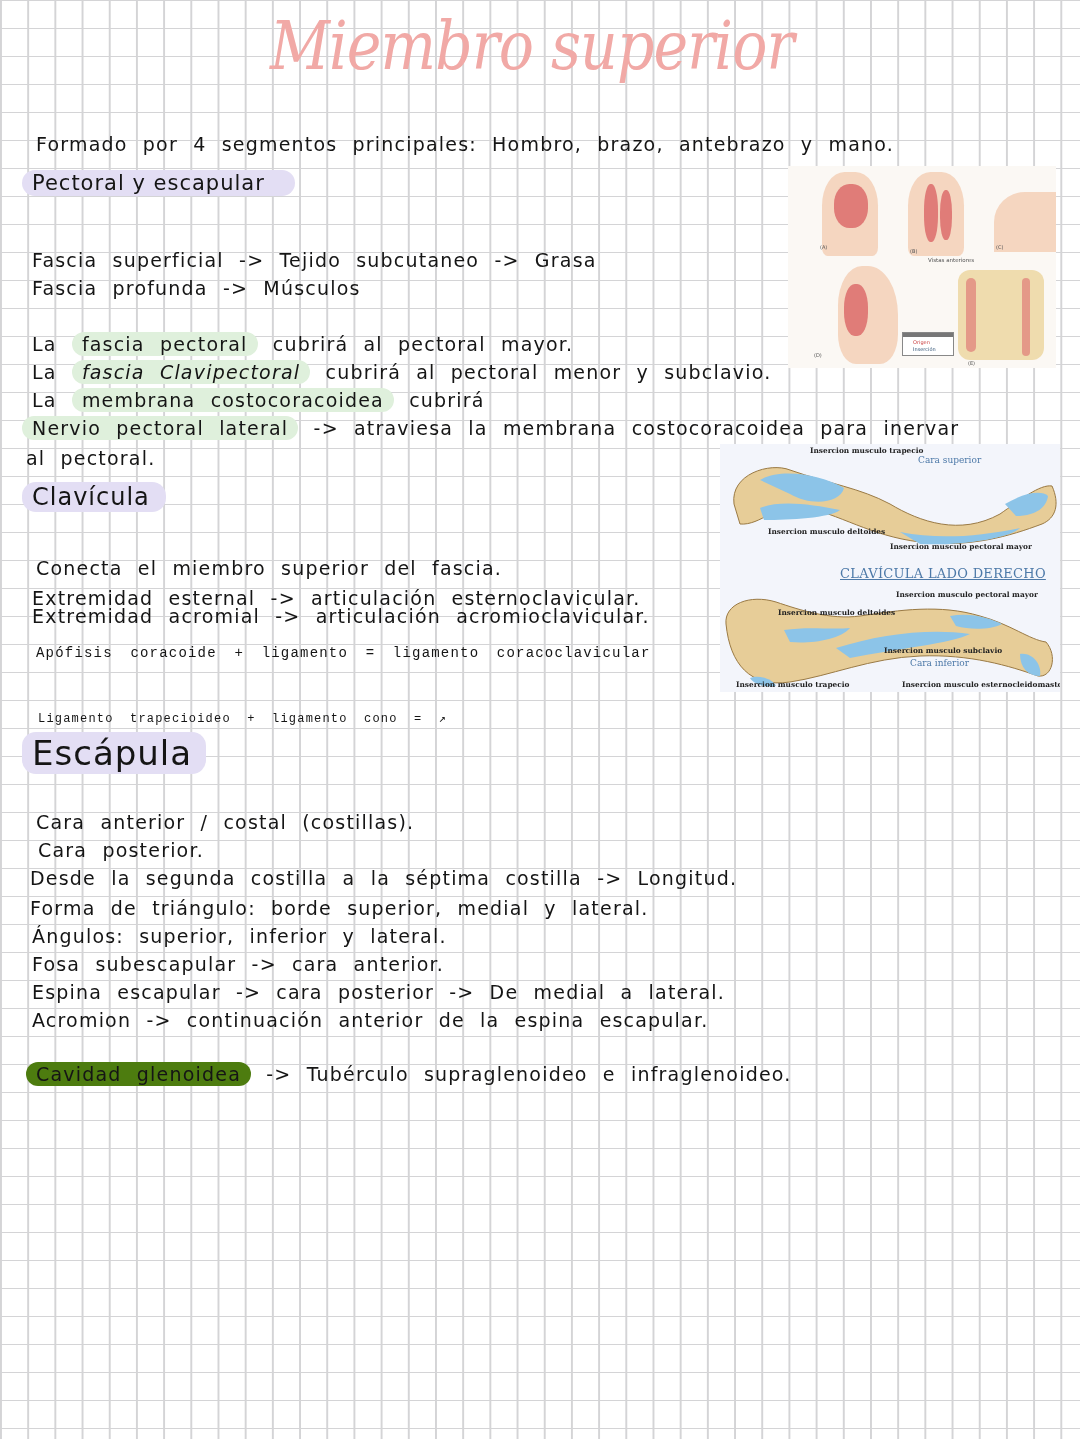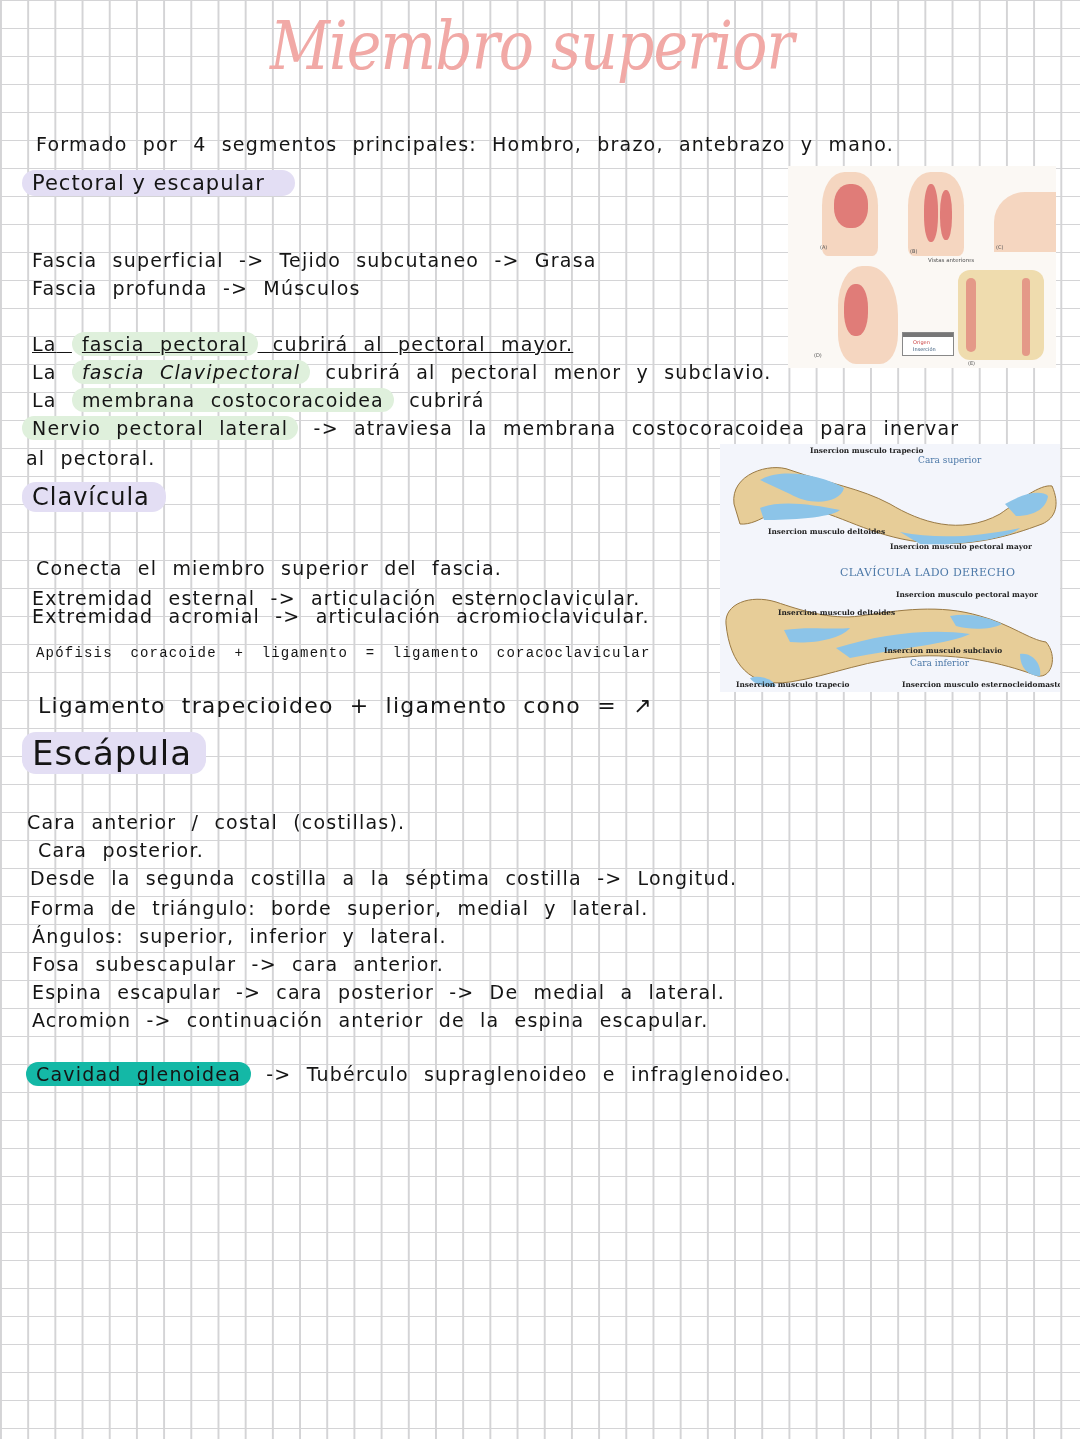--- a/index.html
+++ b/index.html
@@ -22,21 +22,21 @@
   }
   .line {
     position: absolute; left: 32px; font-size: 19px; white-space: nowrap;
     letter-spacing: 1.2px; word-spacing: 8px; margin-top: 15px;
   }
   .hl {
     border-radius: 14px; padding: 1px 10px; margin-left: -10px;
   }
   .hl-purple { background: #e3def4; }
   .hl-green  { background: #dff0dc; }
-  .hl-teal   { background: #14b8a6; }
+  .hl-teal   { background: #4d7c0f; }
   .heading {
     position: absolute; font-size: 24px; white-space: nowrap; letter-spacing: 1px;
   }
   
   .fig1 {
     position: absolute; left: 788px; top: 166px; width: 268px; height: 202px;
     background: #fbf8f4; overflow: hidden;
   }
   .skin { background: #f5d6c0; border-radius: 40% 40% 10% 10%; position: absolute; }
   .muscle { background: #e07c78; border-radius: 45%; position: absolute; }
@@ -49,38 +49,38 @@
   }
   .fig2 .lbl {
     position: absolute; font-family: "DejaVu Serif", serif; font-weight: bold;
     font-size: 7.4px; color: #222; white-space: nowrap;
   }
   .fig2 .face {
     position: absolute; font-family: "DejaVu Serif", serif; font-size: 9px;
     color: #4d79a8; white-space: nowrap;
   }
   .fig2 .caption {
-    position: absolute; font-family: "DejaVu Serif", serif; font-size: 11px;
-    color: #4d79a8; white-space: nowrap; letter-spacing: 0.3px;
+    position: absolute; font-family: "DejaVu Serif", serif; font-size: 13px;
+    color: #4d79a8; white-space: nowrap; letter-spacing: 0.3px; text-decoration: underline;
   }
 </style>
 </head>
 <body>
 
 <div class="title">Miembro superior</div>
 
 <div class="line" style="top:118px;left:36px;">Formado por 4 segmentos principales: Hombro, brazo, antebrazo y mano.</div>
 
 <div class="heading" style="left:32px;top:171px;font-size:21px;">
   <span class="hl hl-purple" style="padding-right:30px;">Pectoral y escapular</span>
 </div>
 <div class="line" style="top:234px;">Fascia superficial -&gt; Tejido subcutaneo -&gt; Grasa</div>
 <div class="line" style="top:262px;">Fascia profunda -&gt; Músculos</div>
 
-<div class="line" style="top:318px;text-decoration:underline;">
+<div class="line" style="top:318px;">
   <span>La</span>
   <span class="hl hl-green" style="margin-left:0;">fascia pectoral</span>
   <span>cubrirá al pectoral mayor.</span>
 </div>
 <div class="line" style="top:346px;">
   <span>La</span>
   <span class="hl hl-green" style="margin-left:0;font-style:italic;">fascia Clavipectoral</span>
   <span>cubrirá al pectoral menor y subclavio.</span>
 </div>
 <div class="line" style="top:374px;text-align:right;">
@@ -94,26 +94,26 @@
 </div>
 <div class="line" style="top:432px;left:26px;">al pectoral.</div>
 
 <div class="heading" style="left:32px;top:483px;">
   <span class="hl hl-purple" style="padding-right:16px;">Clavícula</span>
 </div>
 <div class="line" style="top:542px;left:36px;">Conecta el miembro superior del fascia.</div>
 <div class="line" style="top:572px;">Extremidad esternal -&gt; articulación esternoclavicular.</div>
 <div class="line" style="top:590px;">Extremidad acromial -&gt; articulación acromioclavicular.</div>
 <div class="line" style="top:630px;left:36px;font-size:14px;font-family:Liberation Mono, monospace;">Apófisis coracoide + ligamento = ligamento coracoclavicular</div>
-<div class="line" style="top:678px;left:38px;font-size:22px;">Ligamento trapecioideo + ligamento cono = ↗</div>
+<div class="line" style="top:696px;left:38px;font-size:12px;font-family:Liberation Mono, monospace;">Ligamento trapecioideo + ligamento cono = ↗</div>
 
 <div class="heading" style="left:32px;top:733px;font-size:34px;">
   <span class="hl hl-purple" style="padding-right:14px;">Escápula</span>
 </div>
-<div class="line" style="top:796px;left:27px;">Cara anterior / costal (costillas).</div>
+<div class="line" style="top:796px;left:36px;">Cara anterior / costal (costillas).</div>
 <div class="line" style="top:824px;left:38px;">Cara posterior.</div>
 <div class="line" style="top:852px;left:30px;">Desde la segunda costilla a la séptima costilla -&gt; Longitud.</div>
 <div class="line" style="top:882px;left:30px;">Forma de triángulo: borde superior, medial y lateral.</div>
 <div class="line" style="top:910px;">Ángulos: superior, inferior y lateral.</div>
 <div class="line" style="top:938px;">Fosa subescapular -&gt; cara anterior.</div>
 <div class="line" style="top:966px;">Espina escapular -&gt; cara posterior -&gt; De medial a lateral.</div>
 <div class="line" style="top:994px;">Acromion -&gt; continuación anterior de la espina escapular.</div>
 <div class="line" style="top:1048px;left:36px;">
   <span class="hl hl-teal" style="margin-left:-10px;">Cavidad glenoidea</span>
   <span>-&gt; Tubérculo supraglenoideo e infraglenoideo.</span>

